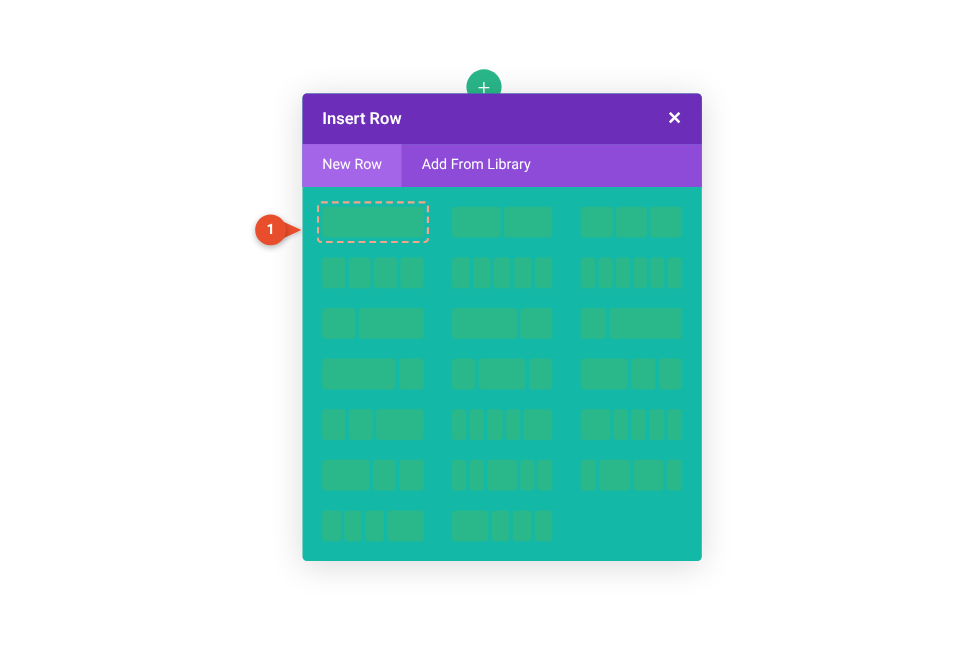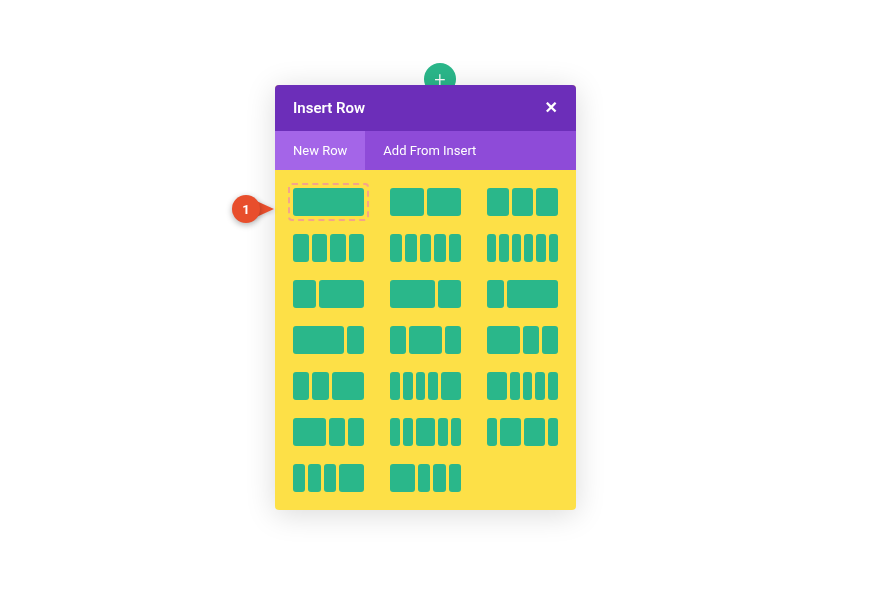--- a/index.html
+++ b/index.html
@@ -24,22 +24,22 @@
       justify-content: center;
       color: #fff;
       font-size: 20px;
       font-weight: 300;
       z-index: 1;
     }
     .modal {
       position: absolute;
       top: 85px;
       left: 275px;
-      width: 301px;
-      background: #fde047;
+      width: 363px;
+      background: #14b8a6;
       box-shadow: 0 4px 30px rgba(0,0,0,0.15);
       border-radius: 4px;
       overflow: visible;
       z-index: 2;
     }
     .modal-header {
       background: #6c2eb9;
       color: #fff;
       padding: 14px 18px;
       display: flex;
@@ -137,21 +137,21 @@
 
 <div class="modal">
   <div class="modal-header">
     <div class="modal-title">Insert Row</div>
     <div class="close-btn">
       <span>✕</span>
     </div>
   </div>
   <div class="tabs">
     <div class="tab active">New Row</div>
-    <div class="tab">Add From Insert</div>
+    <div class="tab">Add From Library</div>
   </div>
   <div class="layouts" id="layouts">
       <div class="layout-option selected">
         <div class="col" style="flex: 1 1 0%;"></div>
       </div>
       <div class="layout-option">
         <div class="col" style="flex: 1 1 0%;"></div>
         <div class="col" style="flex: 1 1 0%;"></div>
       </div>
       <div class="layout-option">

